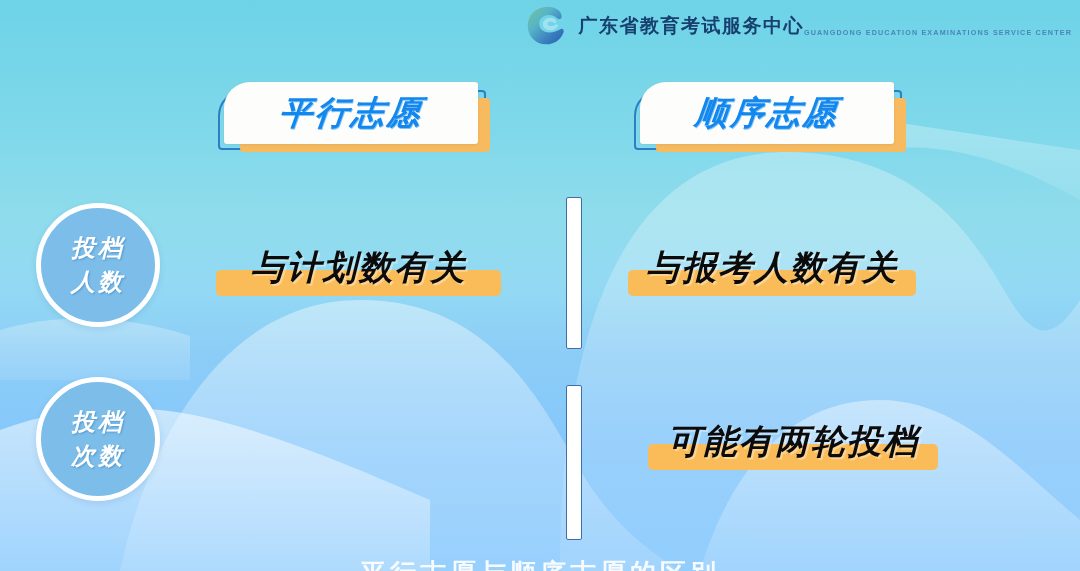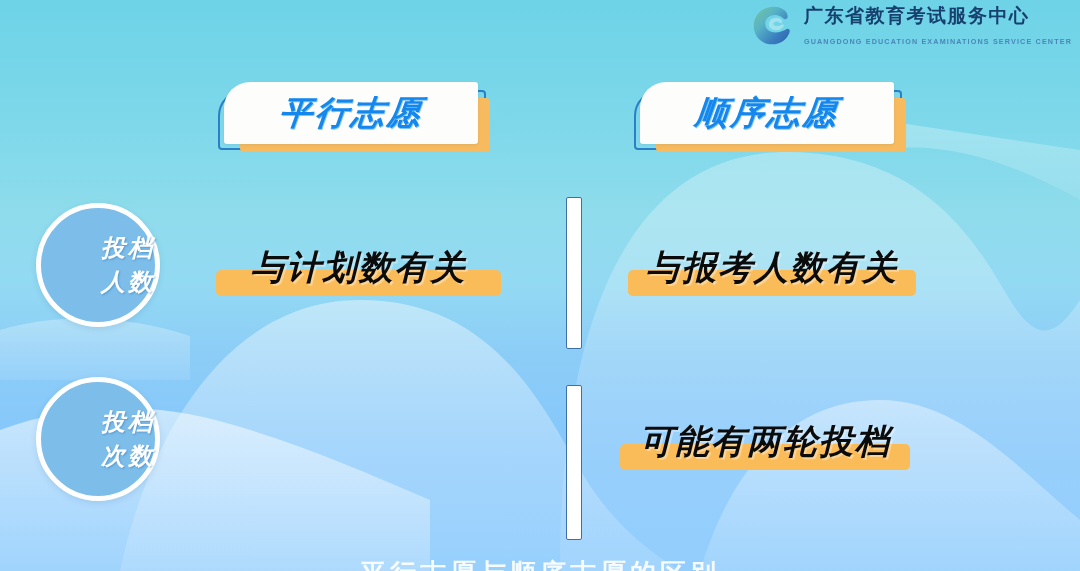--- a/index.html
+++ b/index.html
@@ -16,21 +16,21 @@
   
   .waves{position:absolute;inset:0;pointer-events:none;}
   .waves svg{display:block;width:1080px;height:571px;}
 
   
   .brand{
     position:absolute;top:4px;right:8px;
     display:flex;align-items:center;gap:8px;
   }
   .brand-mark{width:46px;height:44px;flex:0 0 auto;}
-  .brand-text{display:flex;flex-direction:column;justify-content:center;line-height:1;}
+  .brand-text{display:flex;flex-direction:row;justify-content:center;line-height:1;}
   .brand-cn{
     font-size:19px;font-weight:700;color:#17406f;letter-spacing:1.5px;
     white-space:nowrap;
   }
   .brand-en{
     font-size:7.2px;font-weight:700;color:#4a86b8;letter-spacing:1.15px;
     white-space:nowrap;margin-top:13px;
   }
 
   
@@ -57,21 +57,21 @@
     transform:skewX(-6deg);
   }
   #title-card-1{left:218px;top:80px;}
   #title-card-2{left:634px;top:80px;}
 
   
   .badge{
     position:absolute;width:124px;height:124px;border-radius:50%;
     background:#7cbdea;border:5px solid #ffffff;
     box-sizing:border-box;
-    display:flex;flex-direction:column;align-items:flex-end;justify-content:center;
+    display:flex;flex-direction:column;align-items:center;justify-content:center;
     box-shadow:0 2px 6px rgba(20,70,120,.12);
   }
   .badge span{
     color:#ffffff;font-size:24px;font-weight:900;letter-spacing:3px;
     line-height:1.42;font-style:italic;
     text-shadow:1px 1px 2px rgba(40,110,170,.45);
   }
   #badge-1{left:36px;top:203px;}
   #badge-2{left:36px;top:377px;}
 
@@ -91,21 +91,21 @@
   }
   .statement .txt{
     position:relative;z-index:2;width:100%;text-align:center;
     font-size:34px;font-weight:900;color:#0b0b0b;letter-spacing:2px;
     font-style:italic;white-space:nowrap;
     text-shadow:2px 2px 0 rgba(255,255,255,.35);
   }
   #stmt-1{left:216px;top:238px;width:285px;}
   #stmt-2{left:628px;top:238px;width:288px;}
   #stmt-3{left:216px;top:412px;width:278px;}
-  #stmt-4{left:620px;top:412px;width:290px;}
+  #stmt-4{left:648px;top:412px;width:290px;}
 
   
   #bottom-caption{
     position:absolute;left:0;right:0;bottom:-20px;
     text-align:center;color:#ffffff;font-size:26px;font-weight:700;
     letter-spacing:4px;opacity:.92;white-space:nowrap;
   }
 </style>
 </head>
 <body>

